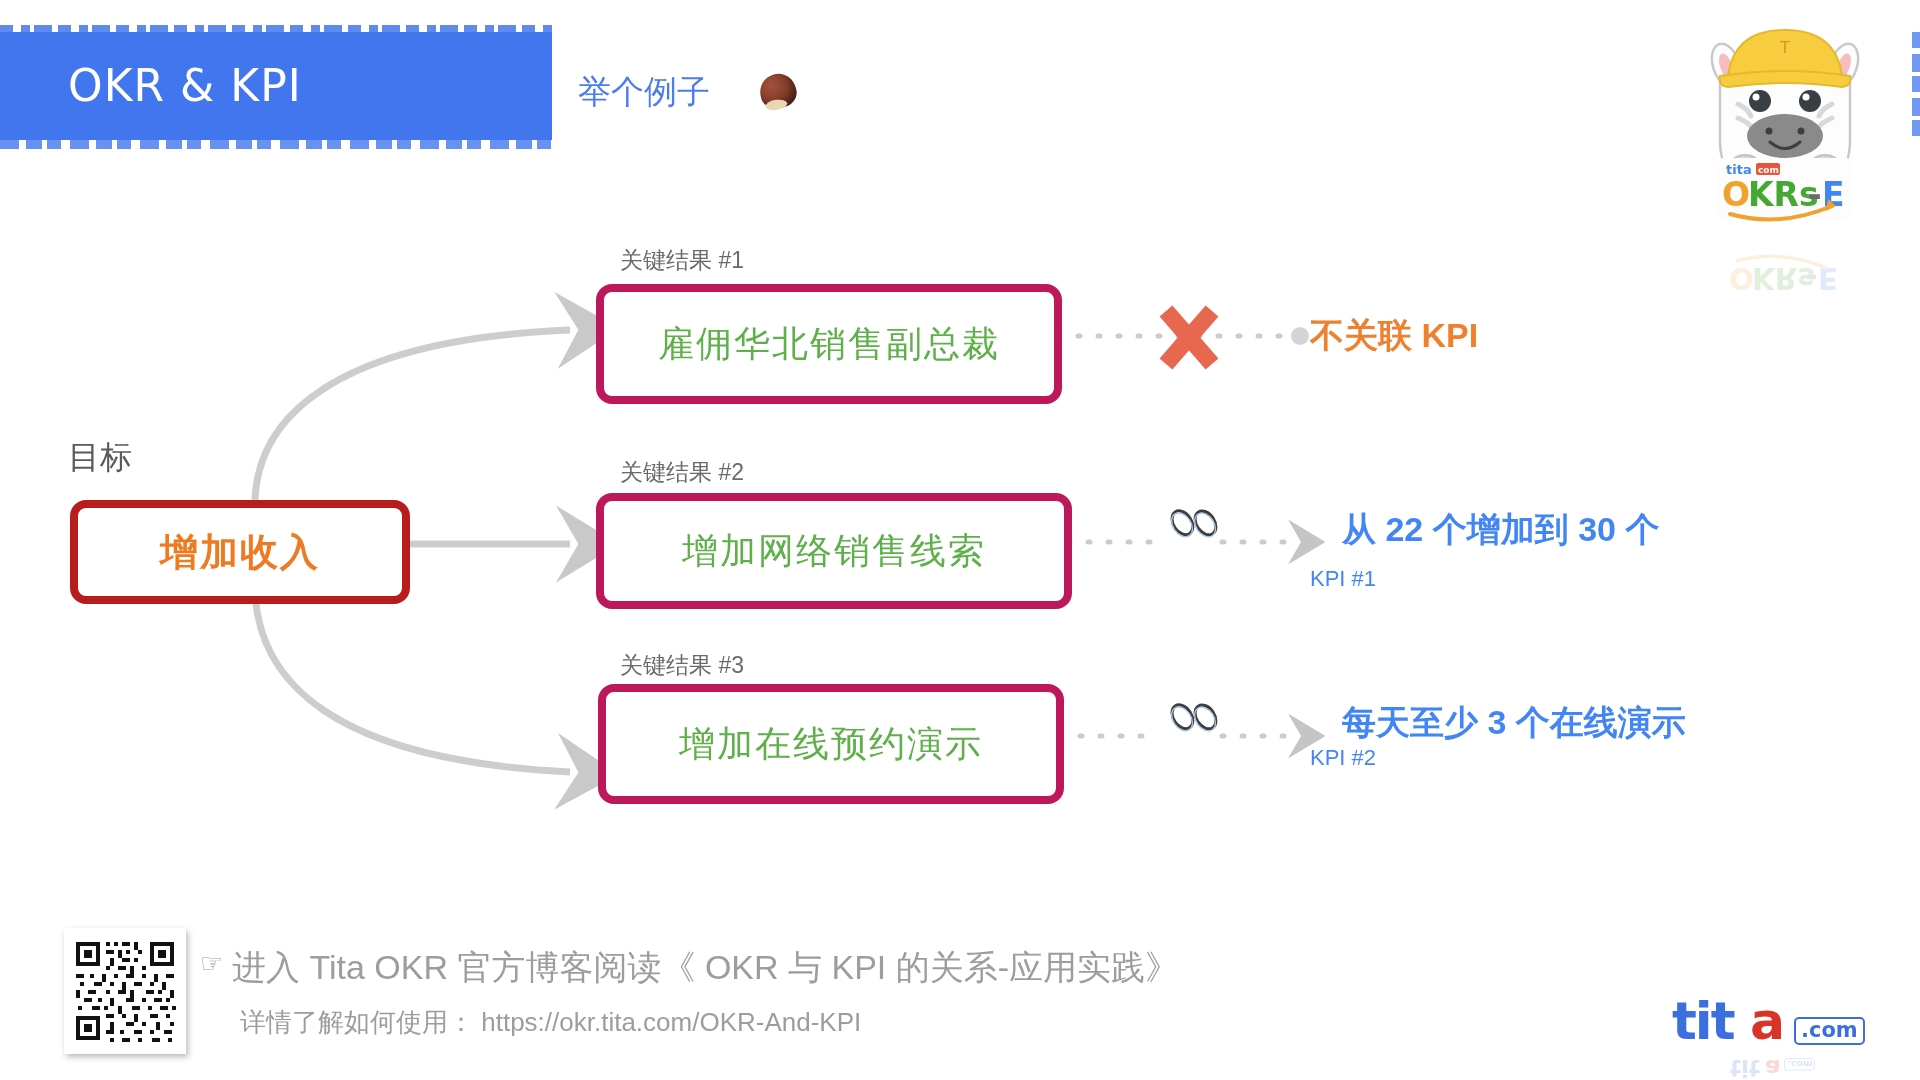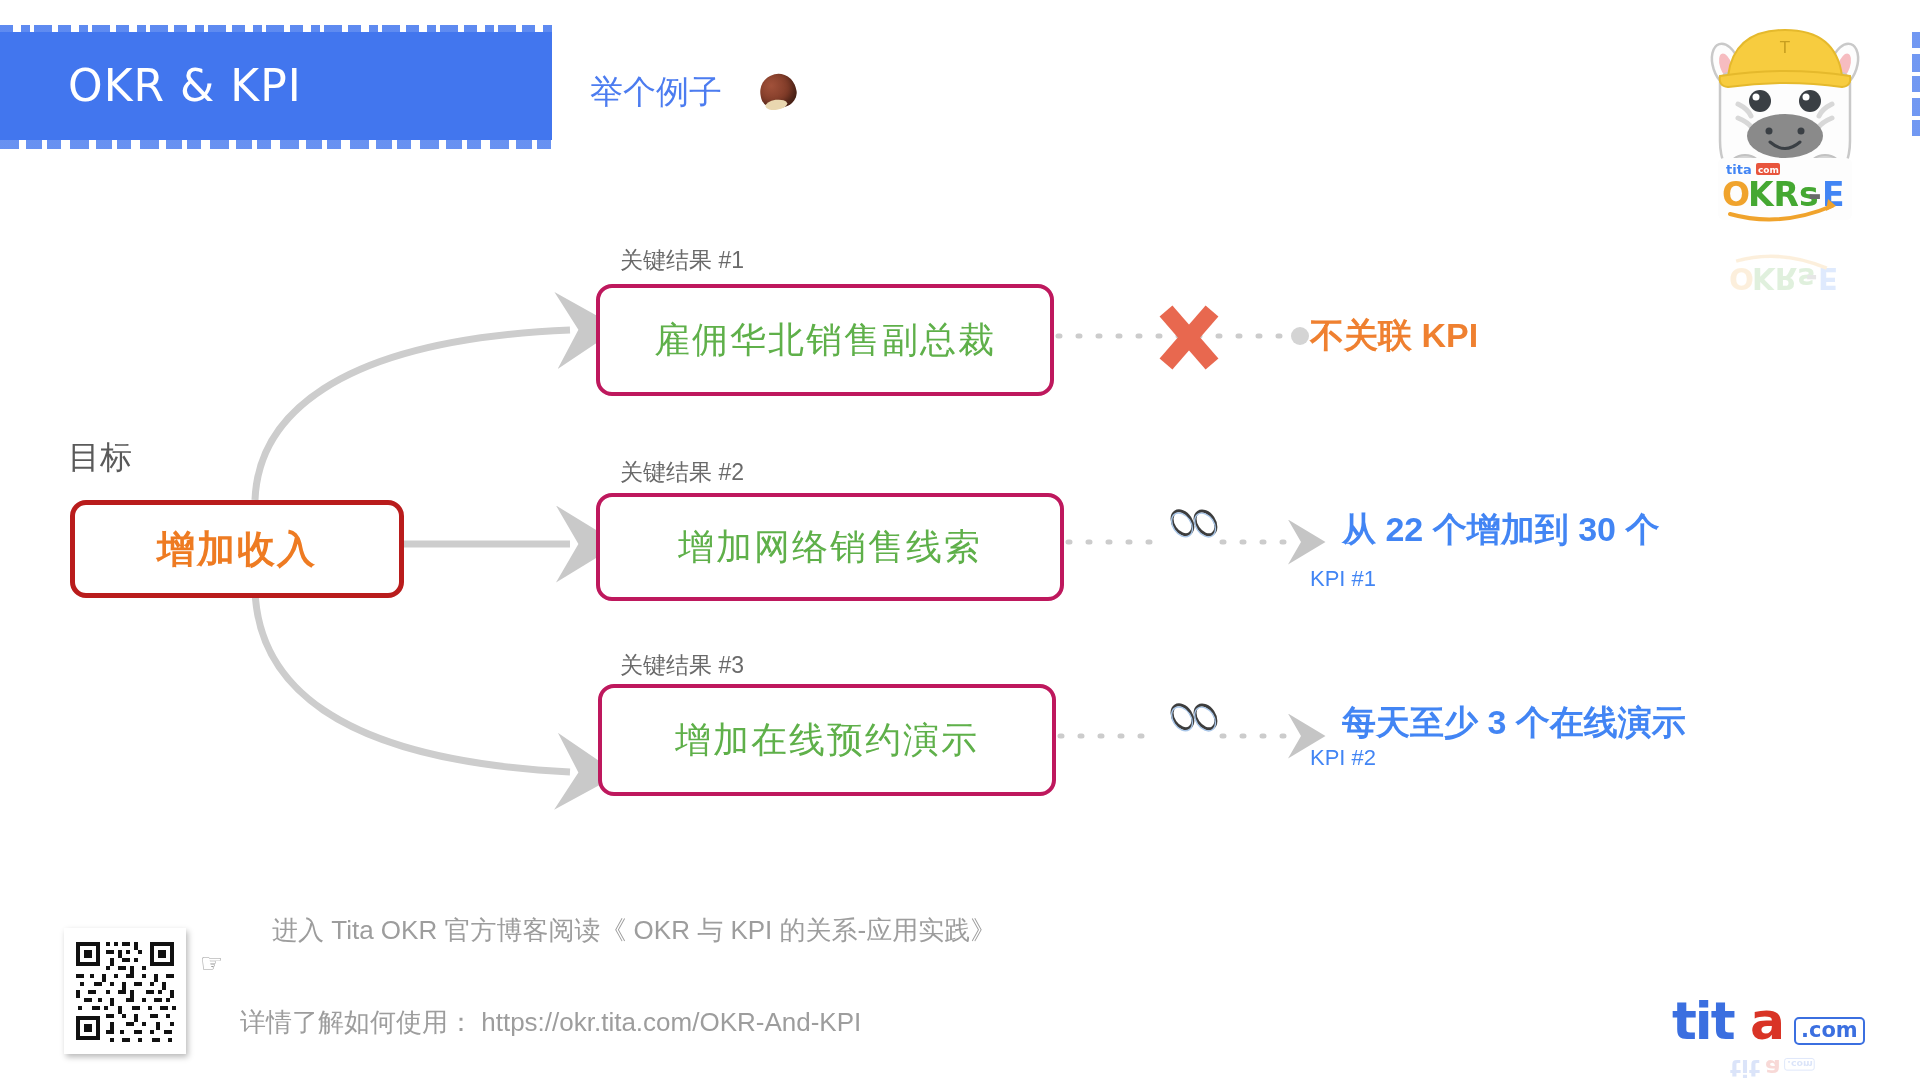--- a/index.html
+++ b/index.html
@@ -34,21 +34,21 @@
     opacity:.75;
   }
   .banner-title{
     position:absolute;left:68px;top:60px;
     color:#ffffff;font-size:44px;font-weight:normal;letter-spacing:1px;
     font-family:"DejaVu Sans",sans-serif;
   }
 
   .example-label{
     position:absolute;left:578px;top:70px;
-    color:#4c7cf0;font-size:33px;font-weight:500;margin-left:12px;
+    color:#4c7cf0;font-size:33px;font-weight:500;
   }
   .chestnut-shape{
     position:absolute;left:760px;top:74px;width:36px;height:34px;
     border-radius:48% 48% 44% 44%/54% 54% 40% 40%;
     background:radial-gradient(circle at 35% 30%,#a1513a 0%,#7e3a27 55%,#5d2a1c 100%);
     transform:rotate(-14deg);
     box-shadow:inset -3px -5px 6px rgba(0,0,0,.35);
   }
   .chestnut-shape::after{
     content:"";position:absolute;left:2px;bottom:-1px;width:22px;height:10px;
@@ -61,29 +61,29 @@
     position:absolute;left:1700px;top:222px;width:170px;height:80px;
     opacity:.16;transform:scaleY(-1);overflow:hidden;
   }
 
   
   .obj-label{
     position:absolute;left:68px;top:436px;color:#5a5a5a;font-size:32px;
   }
   .obj-box{
     position:absolute;left:70px;top:500px;width:324px;height:88px;
-    border:5px solid #b91c1c;border-radius:16px;background:#fff;
+    border:8px solid #b91c1c;border-radius:16px;background:#fff;
     display:flex;align-items:center;justify-content:center;
   }
   .obj-text{color:#ee7b22;font-size:38px;font-weight:bold;letter-spacing:2px;}
 
   
   .kr-label{position:absolute;color:#6a6a6a;font-size:23px;}
   .kr-box{
-    position:absolute;border:4px solid #be185d;border-radius:16px;background:#fff;
+    position:absolute;border:8px solid #be185d;border-radius:16px;background:#fff;
     display:flex;align-items:center;justify-content:center;
   }
   .kr-text{color:#5fb04a;font-size:36px;letter-spacing:2px;white-space:nowrap;}
 
   .kr1-label{left:620px;top:245px;}
   .kr1-box{left:596px;top:284px;width:450px;height:104px;}
   .kr2-label{left:620px;top:457px;}
   .kr2-box{left:596px;top:493px;width:460px;height:100px;}
   .kr3-label{left:620px;top:650px;}
   .kr3-box{left:598px;top:684px;width:450px;height:104px;}
@@ -100,21 +100,21 @@
   .kpi1-sub{left:1310px;top:552px;margin-top:14px;}
   .kpi2-main{left:1310px;top:700px;}
   .kpi2-sub{left:1310px;top:745px;}
 
   
   .qr{
     position:absolute;left:64px;top:928px;width:122px;height:126px;
     background:#fff;padding:0;
     box-shadow:2px 3px 6px rgba(0,0,0,.28);
   }
-  .footer-line1{position:absolute;left:200px;top:913px;font-size:26px;color:#9d9d9d;white-space:nowrap;margin-left:40px;}
+  .footer-line1{position:absolute;left:200px;top:945px;font-size:34px;color:#9d9d9d;white-space:nowrap;}
   .footer-line2{position:absolute;left:240px;top:1005px;font-size:26px;color:#9d9d9d;white-space:nowrap;}
   .hand-icon{position:absolute;left:200px;top:948px;font-size:26px;color:#9d9d9d;}
 
   
   .tita{position:absolute;left:1672px;top:995px;width:210px;height:58px;}
   .tita-word{
     position:absolute;left:0;top:0;font-size:52px;font-weight:bold;
     font-family:"DejaVu Sans",sans-serif;letter-spacing:-2px;line-height:52px;
   }
   .tita-blue{color:#3b6fe0;}

